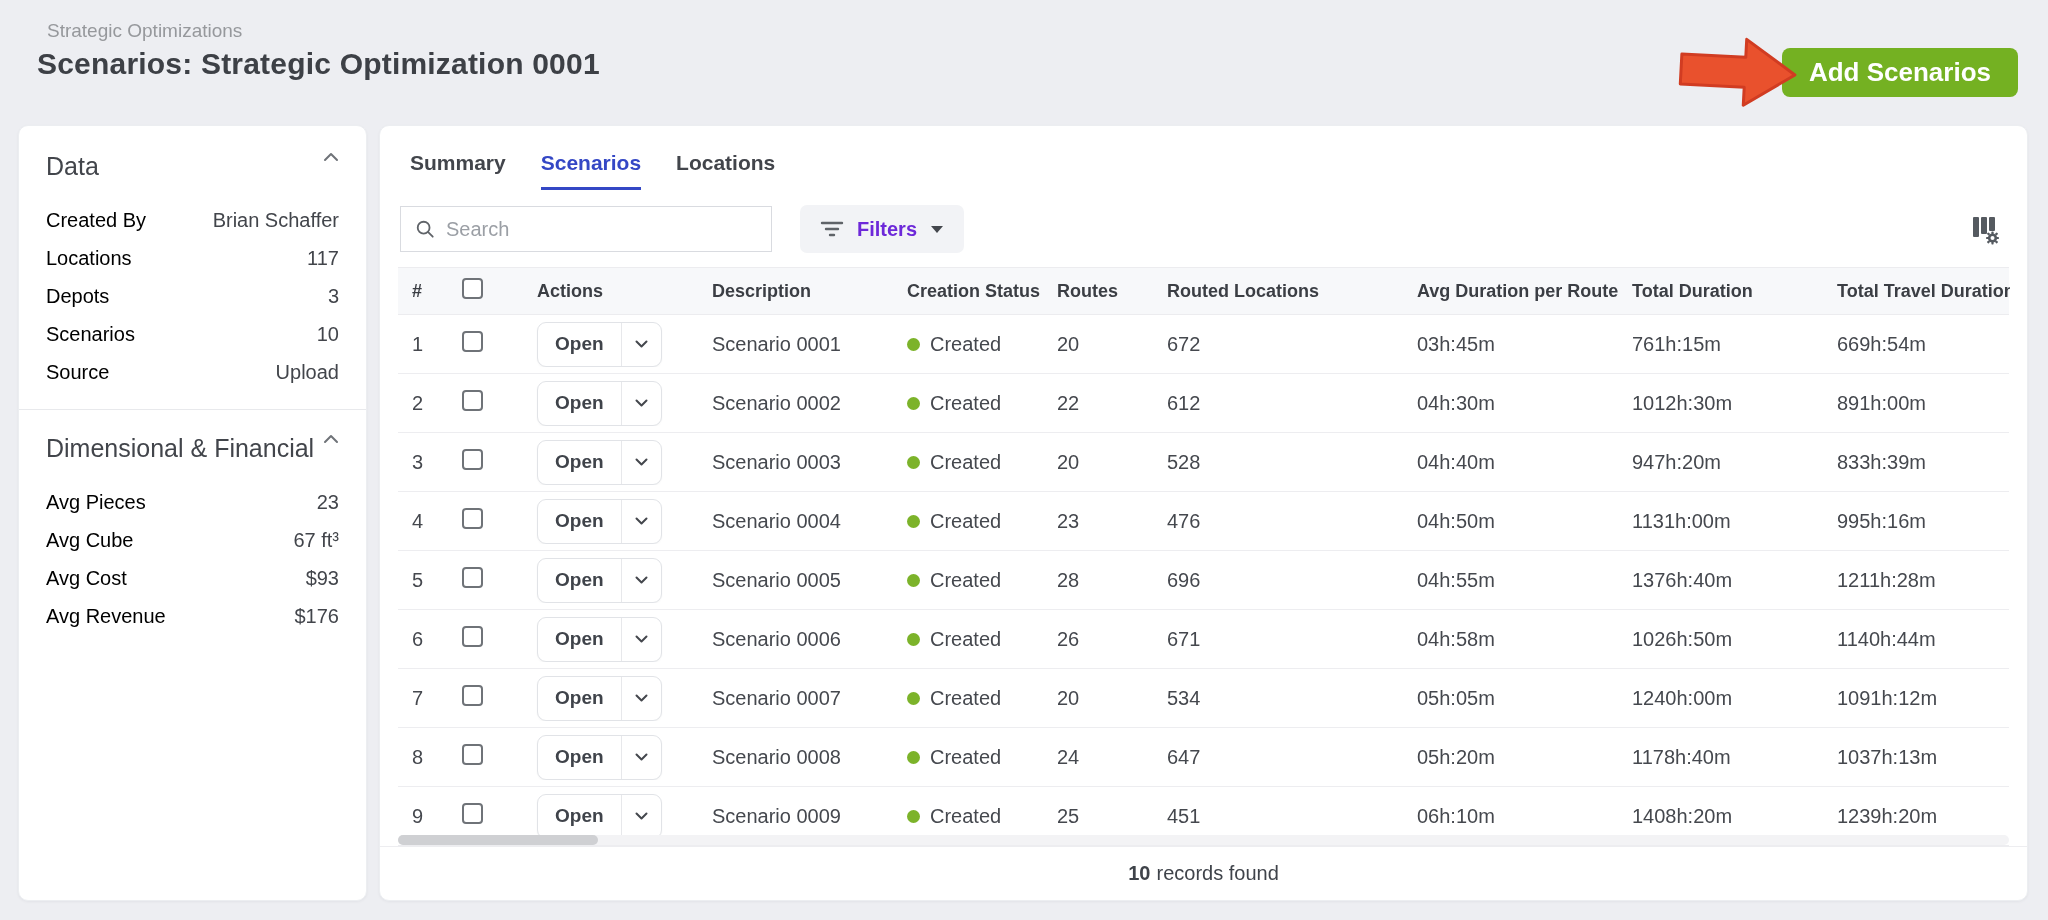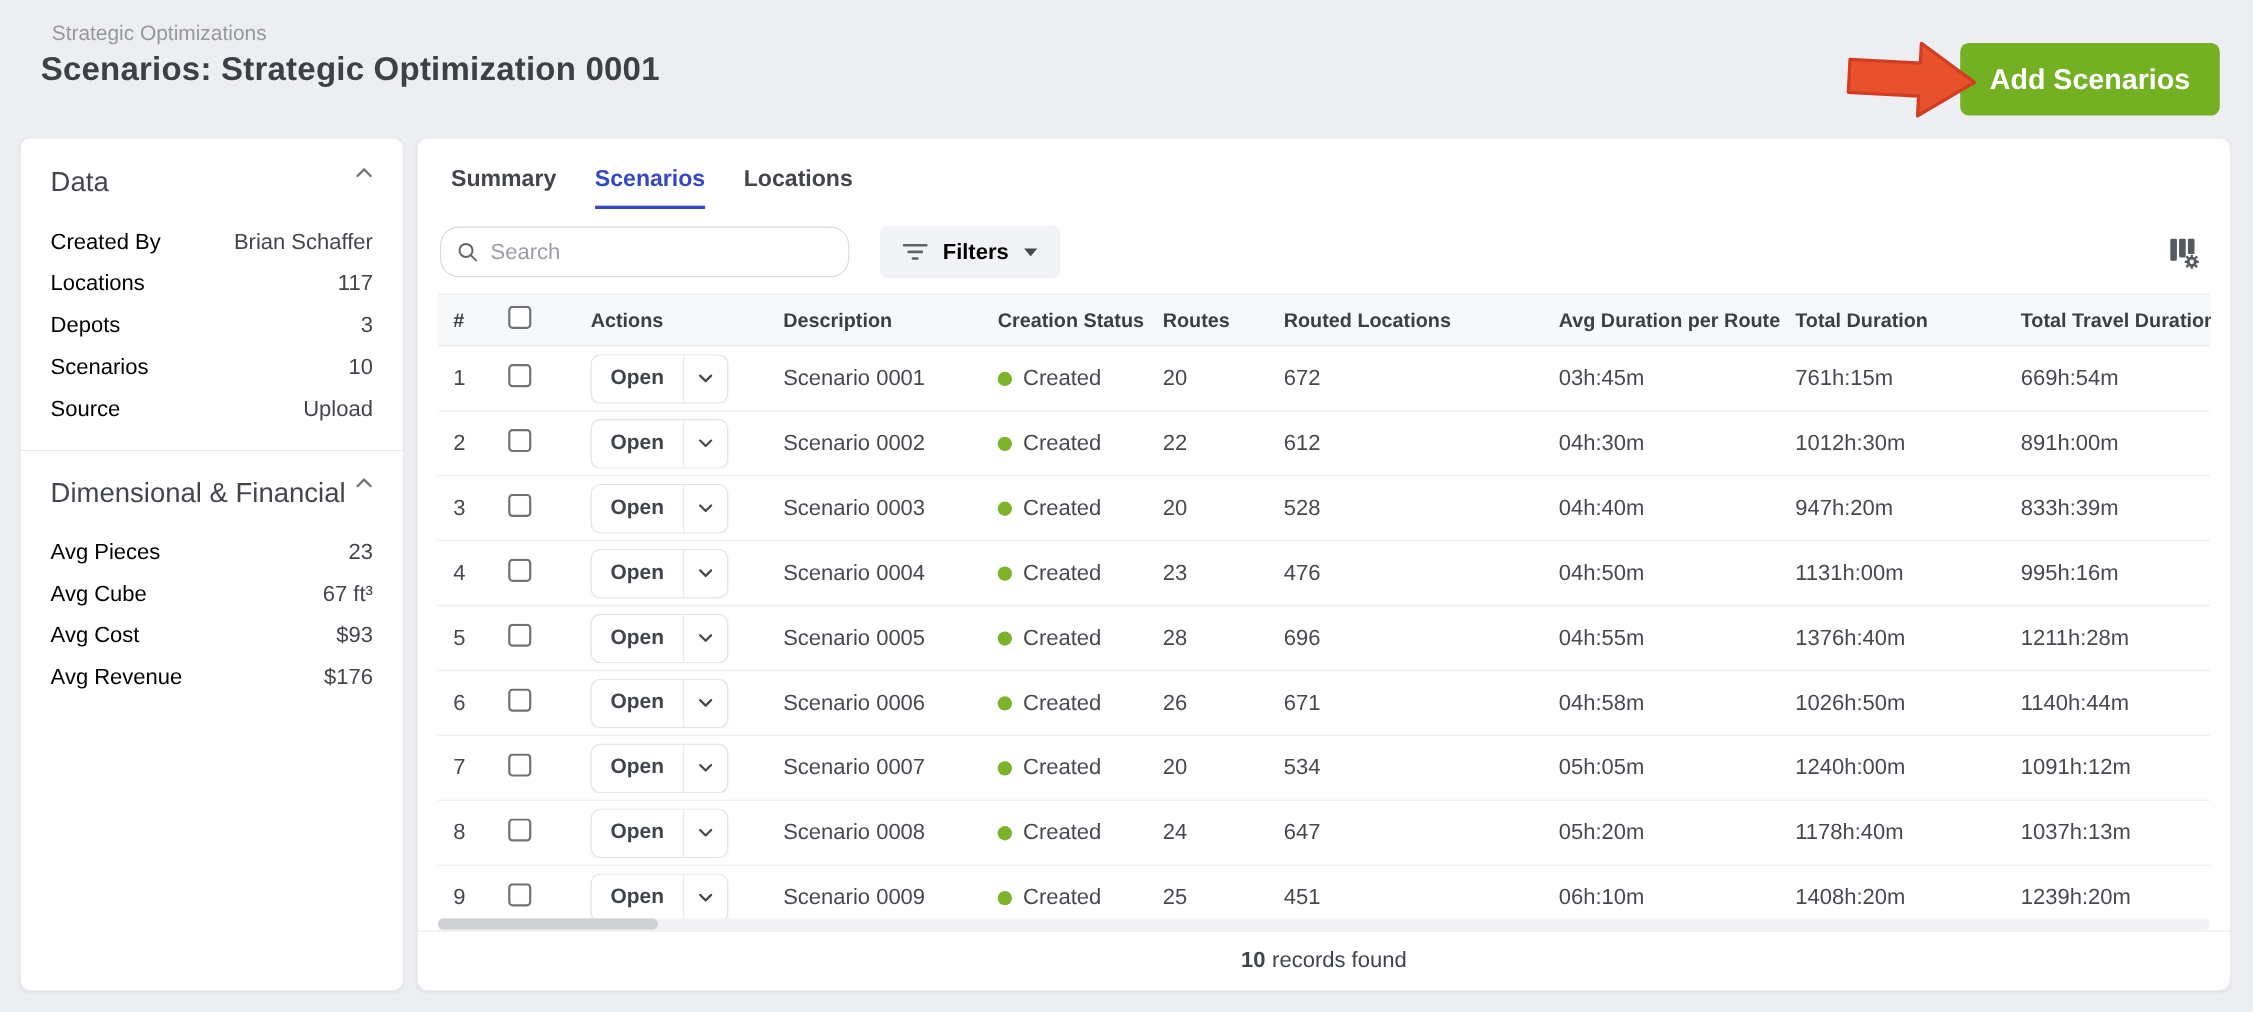--- a/index.html
+++ b/index.html
@@ -25,21 +25,21 @@
     position:absolute; top:34px; right:30px;
     display:flex; align-items:center;
   }
   .annotation-arrow {
     margin-right:-18px; transform:rotate(3deg);
     position:relative; z-index:2; display:block;
   }
   .add-button {
     background:#74b122; color:#ffffff;
     font-family:inherit; font-size:26px; font-weight:700;
-    border:none; border-radius:8px; height:66px; padding:0 27px;
+    border:none; border-radius:8px; height:49px; padding:0 27px;
     cursor:pointer; position:relative; z-index:1;
   }
 
   
   .card {
     position:absolute; background:#ffffff; border-radius:10px;
     border:1px solid #eceef1;
     box-shadow:0 1px 3px rgba(25,28,35,.05);
   }
   .sidebar-card { left:18px; top:125px; width:349px; height:776px; padding:0 27px; }
@@ -72,32 +72,32 @@
     font-size:21px; font-weight:700; color:#42454b;
     padding-bottom:12px; border-bottom:3px solid transparent; cursor:pointer;
   }
   .tab.active { color:#3447c5; border-bottom-color:#3447c5; }
 
   
   .toolbar { display:flex; align-items:center; margin:15px 22px 0 20px; }
   .search-box {
     display:flex; align-items:center; gap:11px;
     width:372px; height:46px; padding:0 14px;
-    border:1px solid #d9dbe0; border-radius:17px; background:#fff;
+    border:1px solid #d9dbe0; border-radius:0; background:#fff;
   }
   .search-box input {
     border:none; outline:none; width:100%;
     font-family:inherit; font-size:20px; color:#42454b; background:transparent;
   }
   .search-box input::placeholder { color:#9b9fa5; }
   .filters-btn {
     display:flex; align-items:center; gap:13px;
     height:48px; padding:0 20px; margin-left:28px;
     background:#f2f3f6; border:none; border-radius:7px;
-    font-family:inherit; font-size:20px; font-weight:700; color:#000000; cursor:pointer;
+    font-family:inherit; font-size:20px; font-weight:700; color:#6d28d9; cursor:pointer;
   }
   .columns-btn {
     margin-left:auto; background:none; border:none; cursor:pointer;
     display:flex; align-items:center; padding:4px;
   }
 
   
   .table { margin:14px 18px 0 18px; --cols:56px 75px 175px 195px 150px 110px 250px 215px 205px 181px; }
   .thead {
     display:grid; grid-template-columns:var(--cols);

